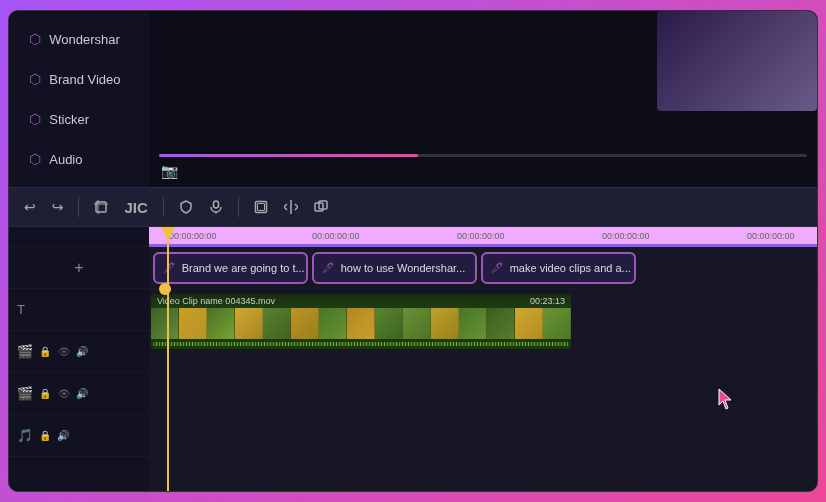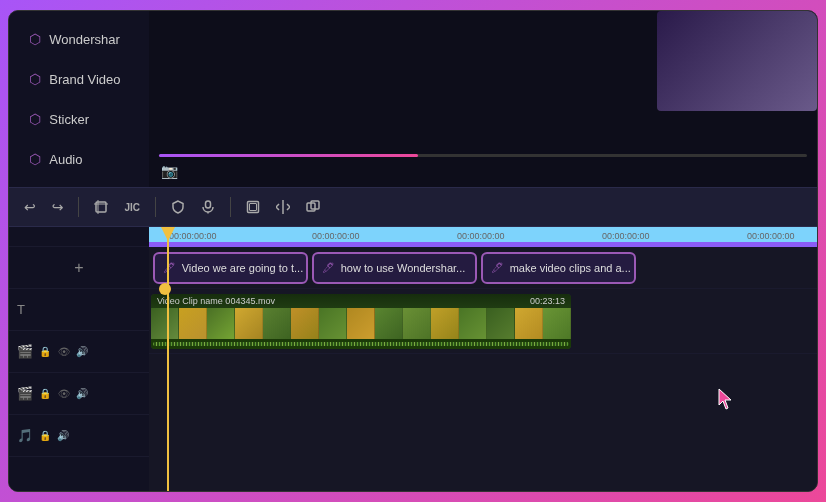--- a/index.html
+++ b/index.html
@@ -206,25 +206,25 @@
       left: -6px;
       width: 14px;
       height: 14px;
       background: #f0c040;
       clip-path: polygon(0 0, 100% 0, 50% 100%);
     }
 
     
     .time-ruler {
       height: 20px;
-      background: #7dd3fc;
+      background: #f0abfc;
       display: flex;
       align-items: center;
       position: relative;
-      border-bottom: 5px solid #8b5cf6;
+      border-bottom: 3px solid #8b5cf6;
     }
 
     .time-mark {
       position: absolute;
       color: #666;
       font-size: 9px;
       top: 4px;
     }
 
     
@@ -388,21 +388,21 @@
     <button class="toolbar-btn" title="Undo">↩</button>
     <button class="toolbar-btn" title="Redo">↪</button>
     <div class="toolbar-divider"></div>
     <button class="toolbar-btn" title="Crop">
       <svg width="14" height="14" viewBox="0 0 14 14" fill="#aaa">
           <rect x="2" y="2" width="10" height="10" rx="1" fill="none" stroke="#aaa" stroke-width="1.5"></rect>
           <line x1="0" y1="4" x2="14" y2="4" stroke="#aaa" stroke-width="1"></line>
           <line x1="4" y1="0" x2="4" y2="14" stroke="#aaa" stroke-width="1"></line>
         </svg>
     </button>
-    <button class="toolbar-btn" style="font-size:10px;font-weight:bold;color:#aaa;">JIC</button>
+    <button class="toolbar-btn" style="font-size:15px;font-weight:bold;color:#aaa;">JIC</button>
     <div class="toolbar-divider"></div>
     <button class="toolbar-btn">
       <svg width="14" height="14" viewBox="0 0 14 14" fill="none">
           <path d="M7 1L2 3.5V7c0 3 2.5 5 5 6 2.5-1 5-3 5-6V3.5L7 1z" fill="none" stroke="#aaa" stroke-width="1.5"></path>
         </svg>
     </button>
     <button class="toolbar-btn">
       <svg width="14" height="14" viewBox="0 0 14 14" fill="none">
           <rect x="4.5" y="1" width="5" height="7" rx="2.5" fill="none" stroke="#aaa" stroke-width="1.5"></rect>
           <path d="M2 7c0 2.8 2.2 5 5 5s5-2.2 5-5" stroke="#aaa" stroke-width="1.5" fill="none"></path>
@@ -471,21 +471,21 @@
         <span class="time-mark" style="left:20px;">00:00:00:00</span>
         <span class="time-mark" style="left:163px;">00:00:00:00</span>
         <span class="time-mark" style="left:308px;">00:00:00:00</span>
         <span class="time-mark" style="left:453px;">00:00:00:00</span>
         <span class="time-mark" style="left:598px;">00:00:00:00</span>
       </div>
 
       <div class="subtitle-track">
         <div class="subtitle-chip" style="width:155px;">
           <span class="chip-icon">🖊</span>
-          <span>Video we are going to t...</span>
+          <span>Brand we are going to t...</span>
         </div>
         <div class="subtitle-chip" style="width:165px;">
           <span class="chip-icon">🖊</span>
           <span>how to use Wondershar...</span>
         </div>
         <div class="subtitle-chip" style="width:155px;">
           <span class="chip-icon">🖊</span>
           <span>make video clips and a...</span>
         </div>
       </div>

